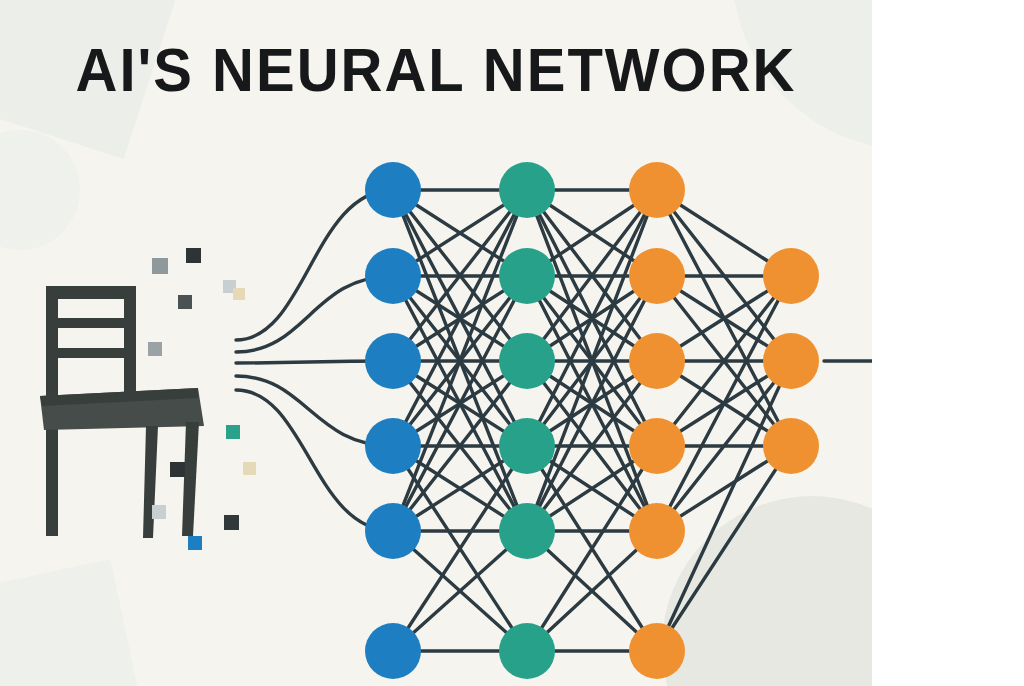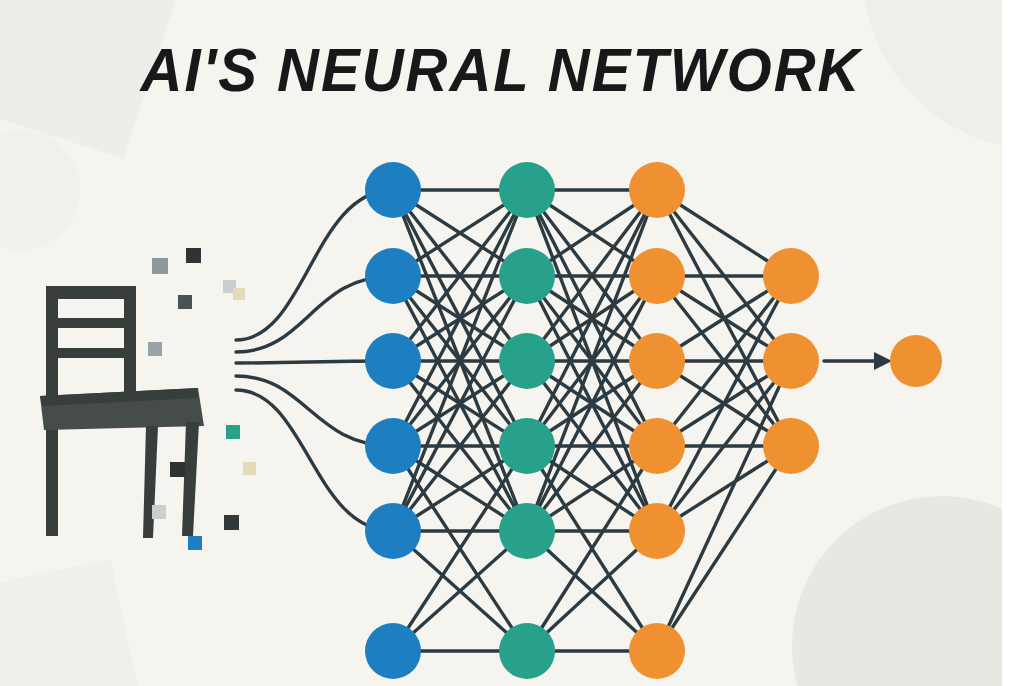--- a/index.html
+++ b/index.html
@@ -1,22 +1,21 @@
 <!DOCTYPE html>
 <html style="--bg: #f6f4ee; --chair: #383e3c; --chair-seat: #454c49;"><head>
 <meta charset="utf-8">
 <style>
   html,body{margin:0;padding:0;}
   .stage{
     position:relative;
-    width:1002px;height:686px;
+    width:872px;height:686px;
     background:var(--bg,#f6f4ee);
     overflow:hidden;
     font-family:"Liberation Sans", sans-serif;
-    font-style:italic;
   }
   
   .deco{position:absolute;pointer-events:none;}
   .deco-tl{left:-60px;top:-70px;width:220px;height:200px;background:#eceeea;transform:rotate(18deg);}
   .deco-tr{right:-70px;top:-40px;width:210px;height:190px;background:#edefeb;border-radius:0 0 0 180px;}
   .deco-br{right:-90px;bottom:-110px;width:300px;height:300px;background:#e7e8e2;border-radius:50%;}
   .deco-bl{left:-50px;bottom:-60px;width:180px;height:170px;background:#eef0ec;transform:rotate(-12deg);}
   .deco-ml{left:-40px;top:130px;width:120px;height:120px;background:#eff1ed;border-radius:50%;}
 
   .title{

